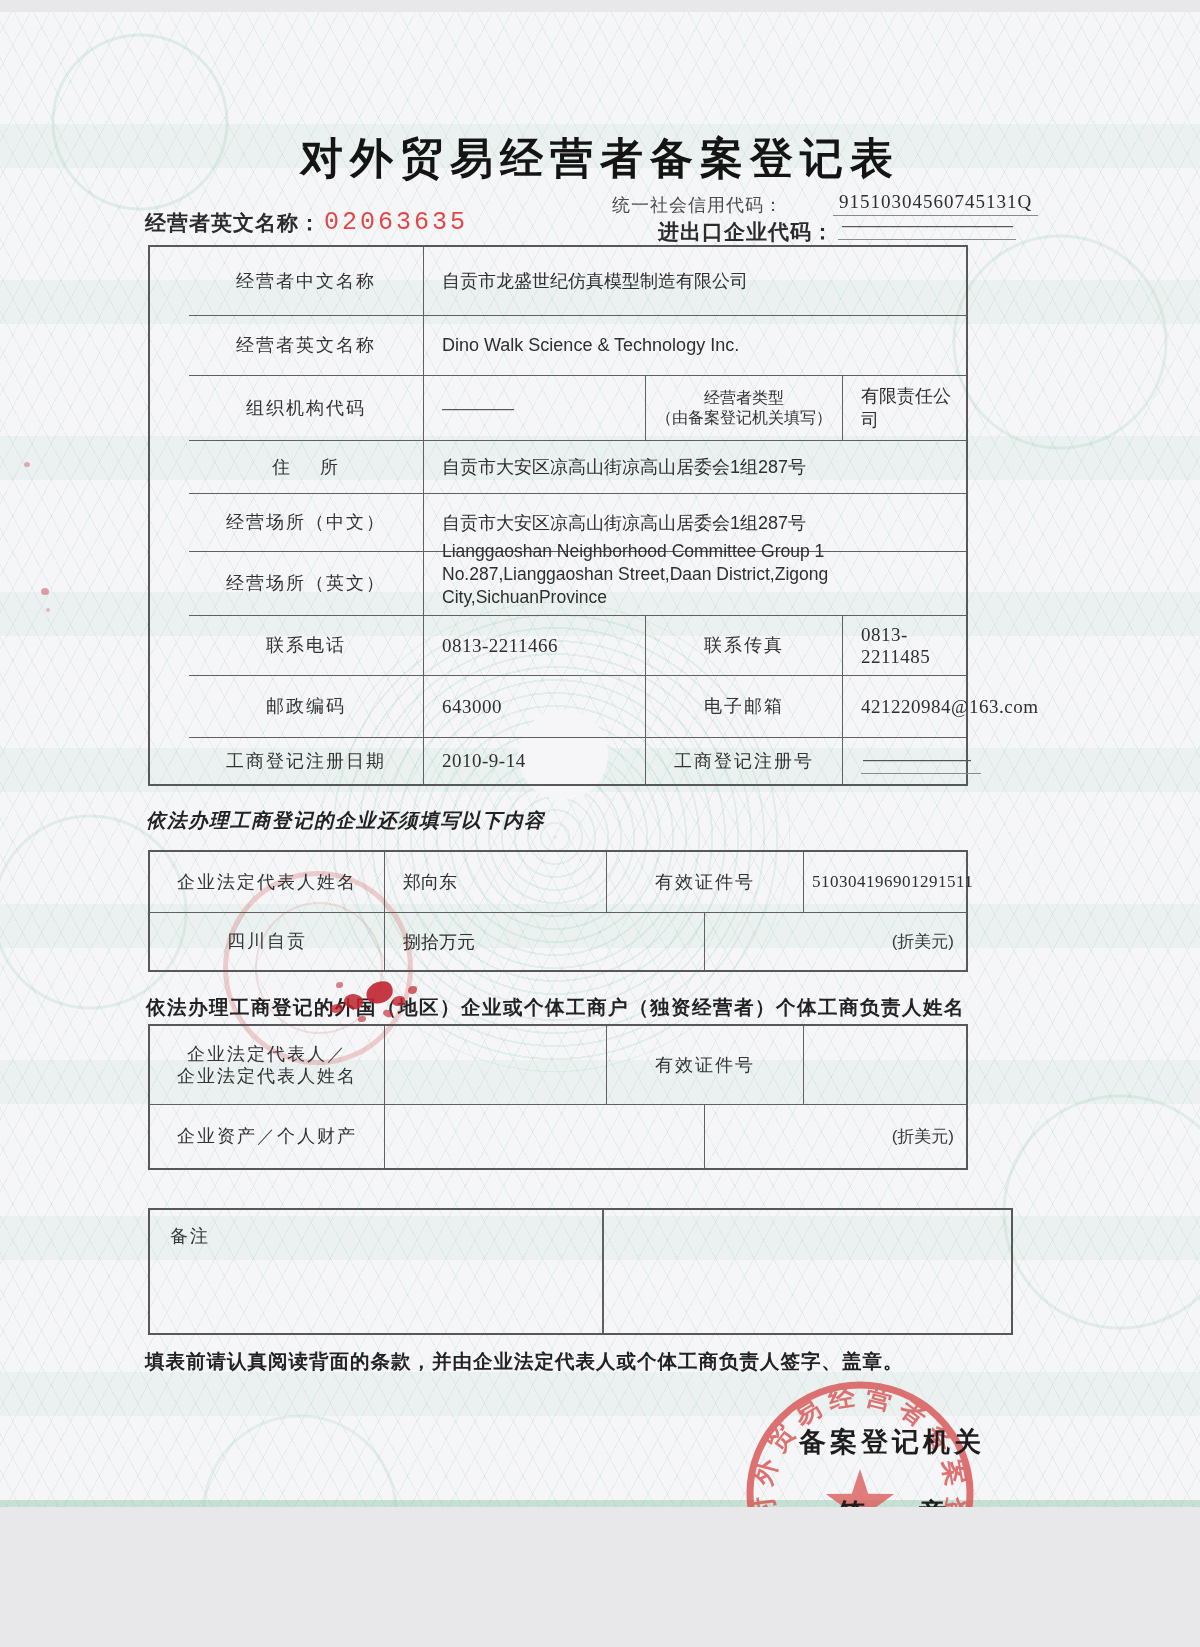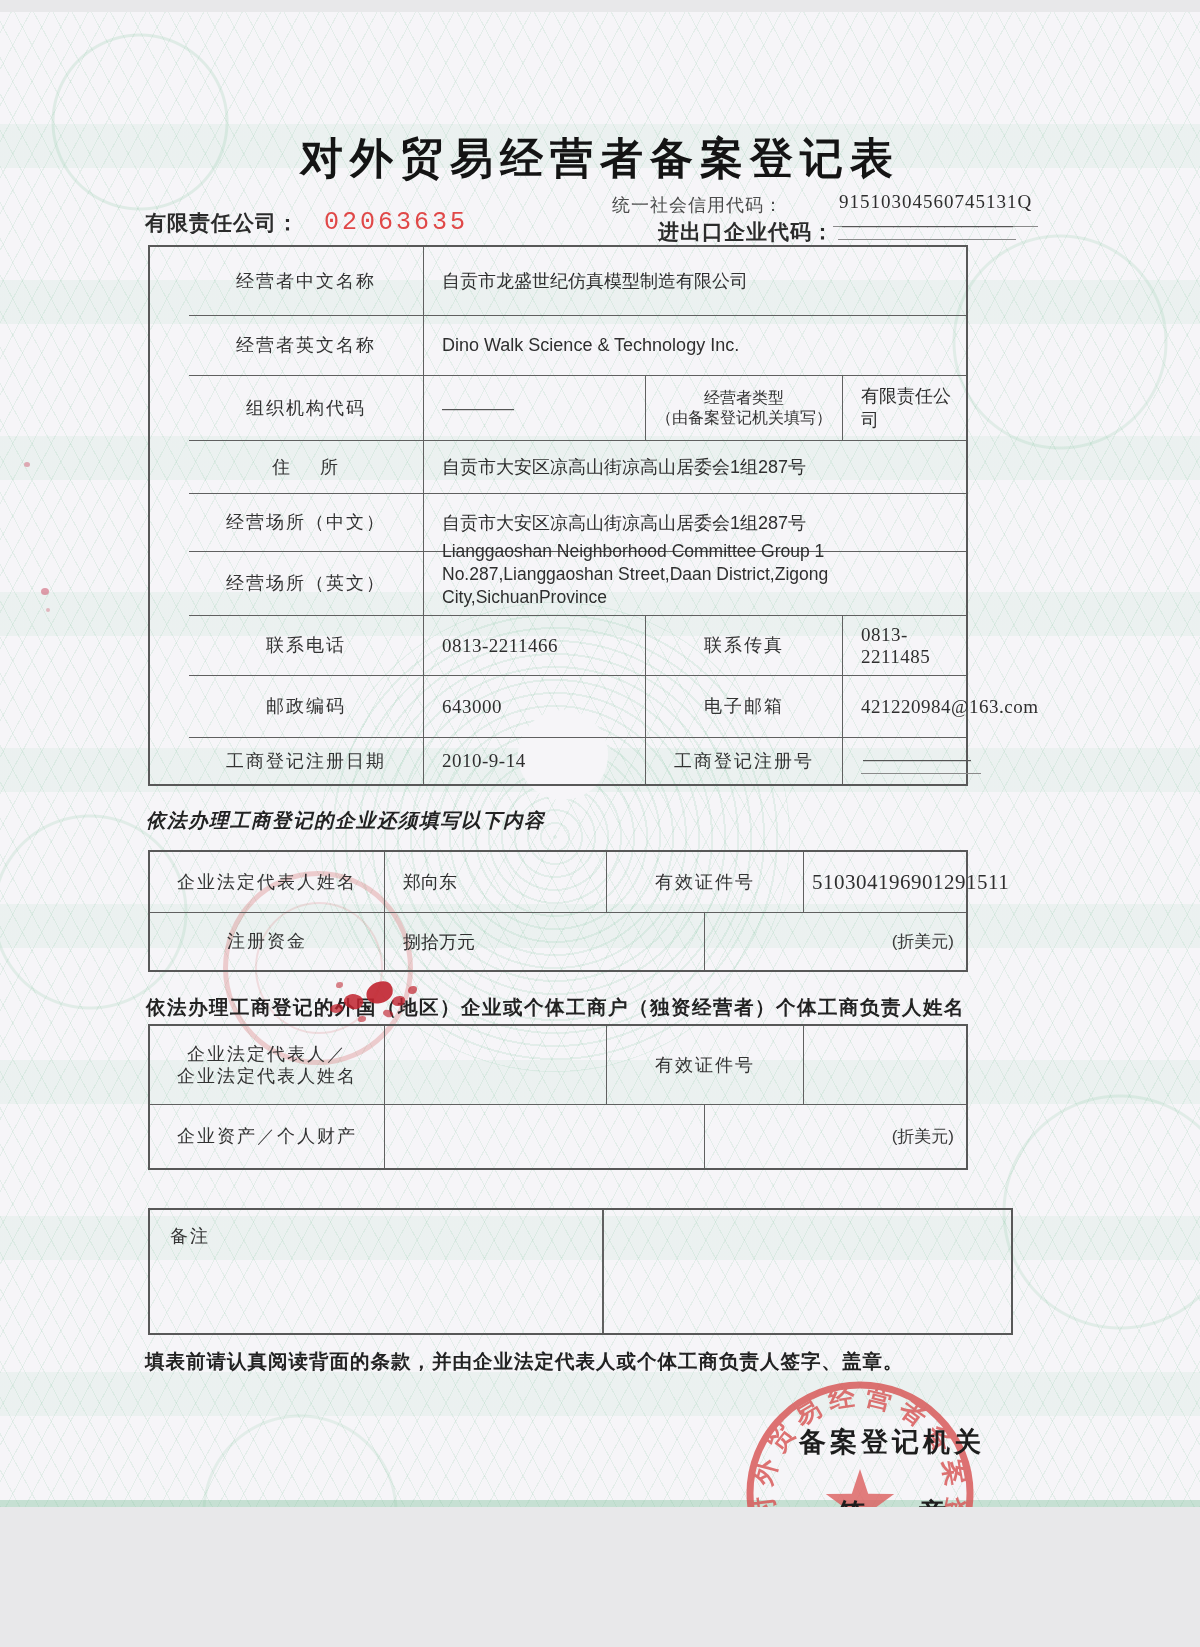--- a/index.html
+++ b/index.html
@@ -41,21 +41,21 @@
   
   .title {
     position:absolute; top:118px; left:0; width:100%;
     text-align:center; font-size:43px; font-weight:900; letter-spacing:7px;
     color:#141414; z-index:2;
   }
   .hline { position:absolute; z-index:2; white-space:pre; }
   .credit-label { left:612px; top:181px; font-size:18px; color:#4c4c4c; letter-spacing:1px; }
   .credit-value { left:833px; top:179px; font-size:19px; color:#2d2d2d;
     font-family:"Liberation Serif", serif; letter-spacing:1px;
-    border-bottom:1px solid #8a8a8a; padding:0 6px 13px 6px; min-width:180px; }
+    border-bottom:1px solid #8a8a8a; padding:0 6px 2px 6px; min-width:180px; }
   .form-no-label { left:145px; top:197px; font-size:21px; font-weight:700; color:#2b2b2b; letter-spacing:1px; }
   .form-no-value { left:324px; top:196px; font-size:25px; color:#e04848;
     font-family:Liberation Mono, monospace; letter-spacing:3px;text-align:center; }
   .ie-label { left:658px; top:206px; font-size:21px; font-weight:700; color:#2b2b2b; letter-spacing:1px; }
   .ie-value { left:838px; top:203px; font-size:18px; color:#555; letter-spacing:-1px;
     border-bottom:1px solid #8a8a8a; padding:0 4px 3px 4px; min-width:130px; }
 
   
   .t { position:absolute; left:148px; width:820px; border:2px solid #585858; z-index:2; }
   .row { display:grid; border-top:1.6px solid #606060; }
@@ -130,21 +130,21 @@
   <div class="bottom-strip"></div>
   <span class="speck" style="left:24px; top:450px; width:6px; height:5px; opacity:.5;"></span>
   <span class="speck" style="left:41px; top:576px; width:8px; height:7px; opacity:.6;"></span>
   <span class="speck" style="left:46px; top:596px; width:4px; height:4px; opacity:.4;"></span>
   <span class="speck" style="left:30px; top:1596px; width:7px; height:6px; opacity:.5;"></span>
   <span class="speck" style="left:74px; top:1600px; width:9px; height:6px; opacity:.55;"></span>
 
   <div class="title">对外贸易经营者备案登记表</div>
   <span class="hline credit-label">统一社会信用代码：</span>
   <span class="hline credit-value">91510304560745131Q</span>
-  <span class="hline form-no-label">有限责任公司：</span>
+  <span class="hline form-no-label">经营者英文名称：</span>
   <span class="hline form-no-value">02063635</span>
   <span class="hline ie-label">进出口企业代码：</span>
   <span class="hline ie-value">——————————</span>
 
   <div class="t" style="top:233px;padding-left:39px;">
     <div class="row g2" style="height:68px;">
       <div class="c lc">经营者中文名称</div>
       <div class="c vc last">自贡市龙盛世纪仿真模型制造有限公司</div>
     </div>
     <div class="row g2" style="height:60px;">
@@ -194,24 +194,24 @@
       </div>
     </div>
   </div>
 
   <div class="section-heading" style="top:795px;font-style:italic;">依法办理工商登记的企业还须填写以下内容</div>
   <div class="t" style="top:838px;">
     <div class="row g4" style="height:60px;">
       <div class="c lc">企业法定代表人姓名</div>
       <div class="c vc">郑向东</div>
       <div class="c lc">有效证件号</div>
-      <div class="c vc serif last" style="padding-left:8px; font-size:21px;">510304196901291511</div>
+      <div class="c vc serif last" style="padding-left:8px; font-size:17px;">510304196901291511</div>
     </div>
     <div class="row gm" style="height:58px;">
-      <div class="c lc">注册资金</div>
+      <div class="c lc">四川自贡</div>
       <div class="c vc">捌拾万元</div>
       <div class="c note-cell last">(折美元)</div>
     </div>
   </div>
 
   <div class="section-heading" style="top:982px;">依法办理工商登记的外国（地区）企业或个体工商户（独资经营者）个体工商负责人姓名</div>
   <div class="t" style="top:1012px;">
     <div class="row g4" style="height:78px;">
       <div class="c lc">
         <div><div>企业法定代表人／</div><div>企业法定代表人姓名</div></div>

